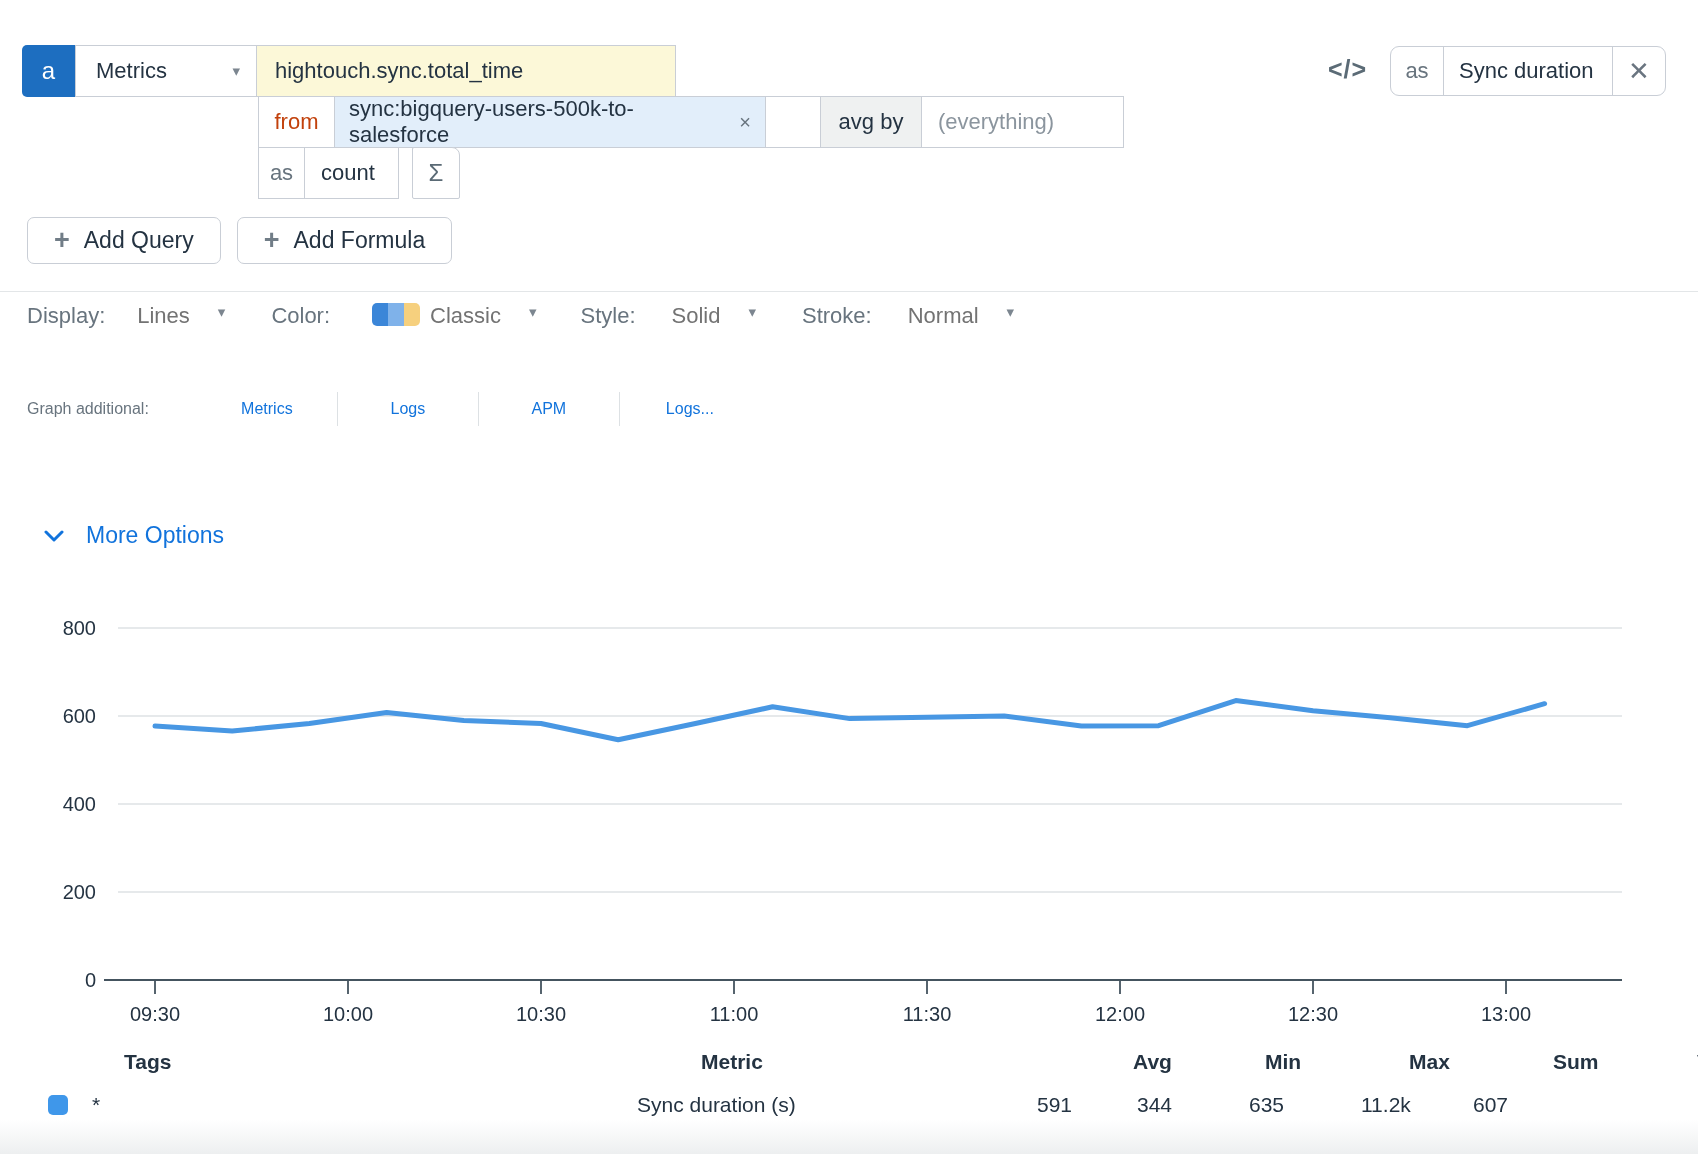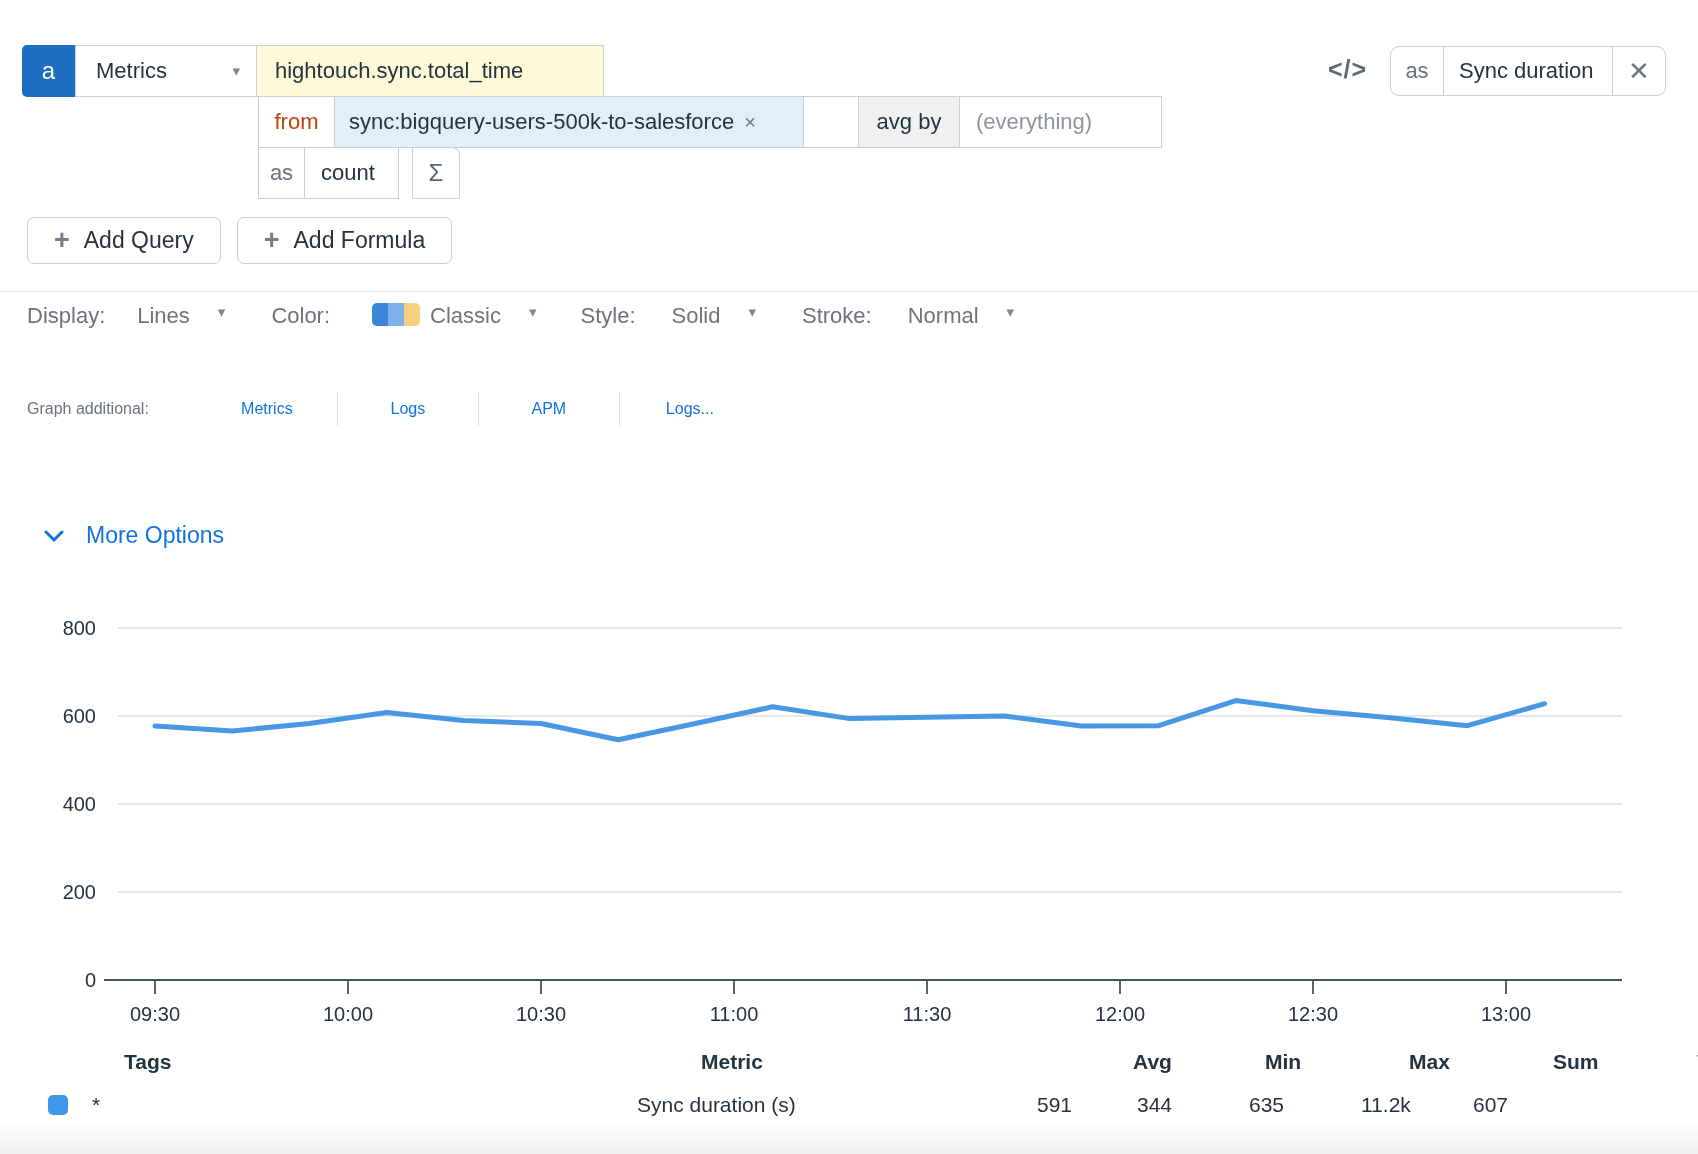--- a/index.html
+++ b/index.html
@@ -12,24 +12,24 @@
     height:52px; font-size:22px; color:#243342; }
   .row { position:absolute; display:flex; }
   #row1 { top:45px; left:22px; }
   #row2 { top:96px; left:258px; }
   #row3 { top:147px; left:258px; }
 
   .letter-badge { width:53px; height:52px; background:#1d6ec0; color:#fff; font-size:24px;
     display:flex; align-items:center; justify-content:center; border-radius:5px 0 0 5px; }
   .select-metrics { width:182px; padding:0 16px 0 20px; justify-content:space-between; margin-left:0; }
   .caret { color:#7c8690; font-size:15px; }
-  .metric-input { width:348px; background:#fcf8d8; padding:0 18px; margin-left:-1px; }
+  .metric-input { width:420px; background:#fcf8d8; padding:0 18px; margin-left:-1px; }
 
   .from-cell { width:77px; color:#c2410c; justify-content:center; }
-  .tag-cell { width:470px; background:#e2eefa; padding:0 14px; margin-left:-1px; gap:10px; }
+  .tag-cell { width:432px; background:#e2eefa; padding:0 14px; margin-left:-1px; gap:10px; }
   .tag-x { color:#68747e; font-size:20px; cursor:pointer; }
   .spacer-cell { width:56px; margin-left:-1px; }
   .avgby-cell { width:102px; background:#eff1f1; justify-content:center; margin-left:-1px; }
   .everything-cell { width:203px; color:#8b959e; padding:0 16px; margin-left:-1px; }
 
   .as-cell { width:47px; color:#68747e; justify-content:center; }
   .count-cell { width:95px; padding:0 16px; margin-left:-1px; }
   .sigma-btn { width:48px; justify-content:center; margin-left:13px; color:#5a6a75;
     border-radius:2px 8px 2px 2px; font-size:24px; cursor:pointer; }
 

